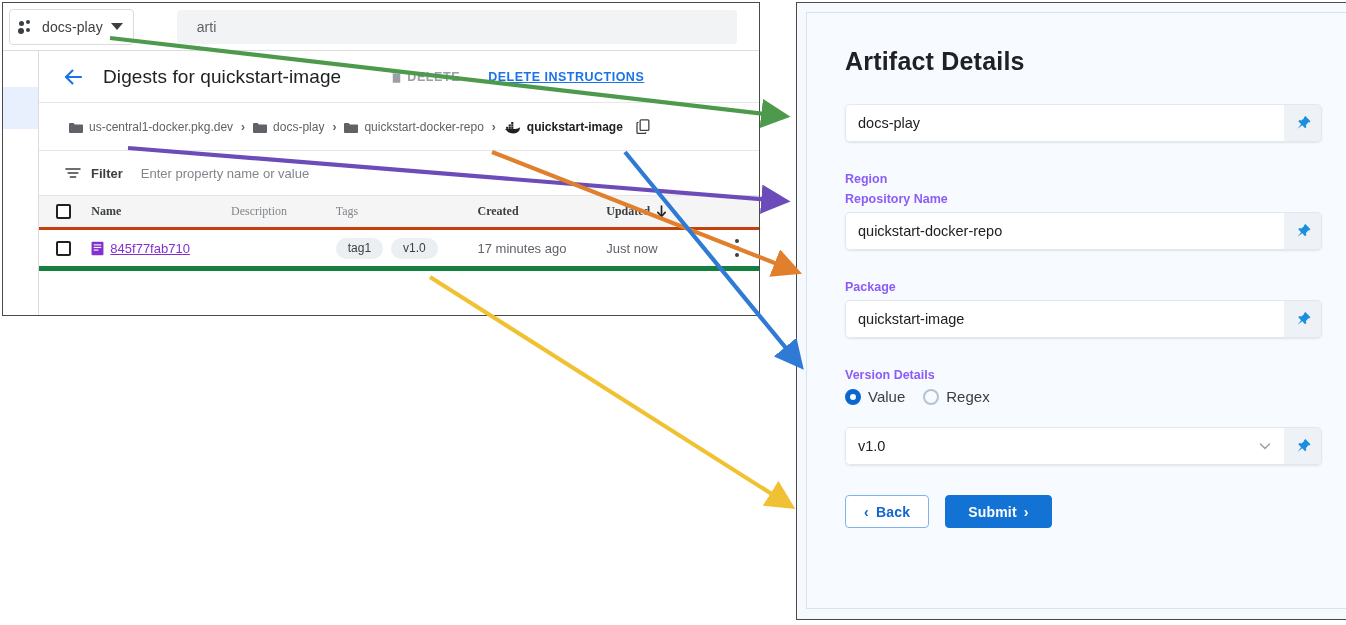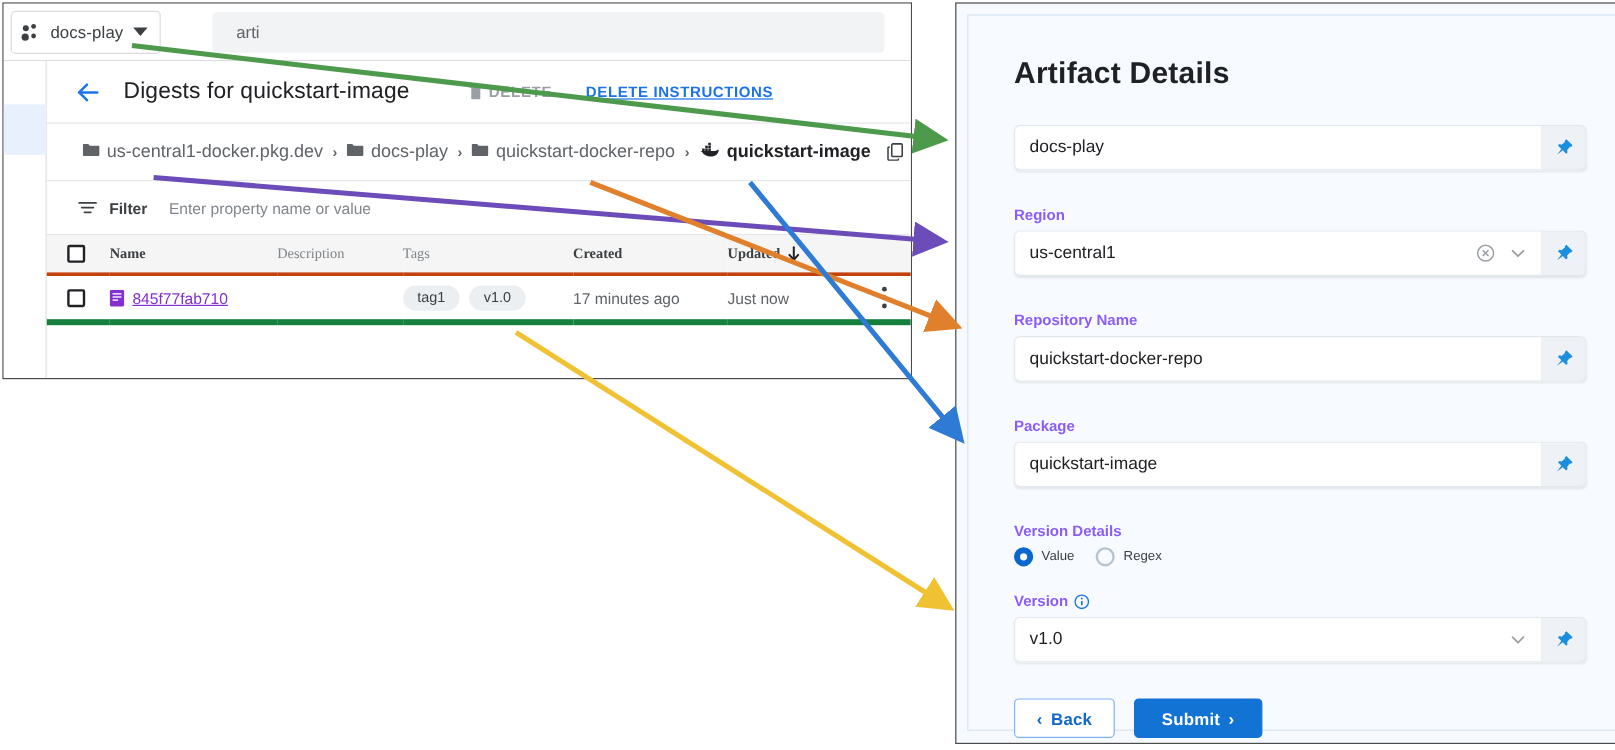--- a/index.html
+++ b/index.html
@@ -179,23 +179,23 @@
     height: 48px;
     display: flex;
     align-items: center;
     padding-left: 30px;
     gap: 7px;
     border-bottom: 1px solid #e4e6e8;
     box-sizing: border-box;
   }
   .crumb {
     display: flex;
-    align-items: flex-start;
+    align-items: flex-end;
     gap: 6px;
-    font-size: 15px;
+    font-size: 12px;
     color: #5f6368;
     white-space: nowrap;
     cursor: pointer;
   }
   .crumb.last { color: #202124; font-weight: 600; }
   .folder-icon { width: 14px; height: 12px; flex: none; color: #5f6368; }
   .docker-icon { width: 17px; height: 13px; flex: none; color: #202124; }
   .crumb-sep {
     font-size: 12px;
     color: #5f6368;
@@ -389,21 +389,21 @@
   .radio-item { display: flex; align-items: center; gap: 7px; cursor: pointer; margin-right: 8px;}
   .radio-dot {
     width: 16px; height: 16px;
     border-radius: 50%;
     border: 2px solid #b6c3d1;
     box-sizing: border-box;
     flex: none;
     position: relative;
   }
   .radio-dot.on { border-color: #0b67d0; border-width: 5px; }
-  .radio-label { font-size: 11px; color: #3c4043; }
+  .radio-label { font-size: 15px; color: #3c4043; }
 
   .btn-row { display: flex; align-items: center; gap: 16px; margin-top: 8px; }
   .btn {
     height: 33px;
     border-radius: 4px;
     display: inline-flex;
     align-items: center;
     justify-content: center;
     gap: 7px;
     font-size: 14px;
@@ -630,44 +630,20 @@
         <div class="pin-cell">
           <span class="pin-icon">
             <svg viewBox="0 0 18 18" width="16" height="16" fill="currentColor">
               <path d="M11.6 1.1 9.9 2.8l.6.6-3.4 2.9-2-.6-1.4 1.4 3.2 3.2-4 5.3 5.3-4 3.2 3.2 1.4-1.4-.6-2 2.9-3.4.6.6 1.7-1.7z"></path>
             </svg>
           </span>
         </div>
       </div>
 
       <div class="field-label">Region</div>
-      <div class="field-row">
-        <div class="field-box">
-          <span class="field-value">us-central1</span>
-          <span class="clear-icon">
-            <svg viewBox="0 0 18 18" width="16" height="16" fill="none" stroke="currentColor" stroke-width="1.4">
-              <circle cx="9" cy="9" r="7.4"></circle>
-              <line x1="6.3" y1="6.3" x2="11.7" y2="11.7"></line>
-              <line x1="11.7" y1="6.3" x2="6.3" y2="11.7"></line>
-            </svg>
-          </span>
-          <span class="chev-icon">
-            <svg viewBox="0 0 14 14" width="14" height="14" fill="none" stroke="currentColor" stroke-width="1.5" stroke-linecap="round" stroke-linejoin="round">
-              <polyline points="2.5,5 7,9.5 11.5,5"></polyline>
-            </svg>
-          </span>
-        </div>
-        <div class="pin-cell">
-          <span class="pin-icon">
-            <svg viewBox="0 0 18 18" width="16" height="16" fill="currentColor">
-              <path d="M11.6 1.1 9.9 2.8l.6.6-3.4 2.9-2-.6-1.4 1.4 3.2 3.2-4 5.3 5.3-4 3.2 3.2 1.4-1.4-.6-2 2.9-3.4.6.6 1.7-1.7z"></path>
-            </svg>
-          </span>
-        </div>
-      </div>
 
       <div class="field-label">Repository Name</div>
       <div class="field-row">
         <div class="field-box">
           <span class="field-value">quickstart-docker-repo</span>
         </div>
         <div class="pin-cell">
           <span class="pin-icon">
             <svg viewBox="0 0 18 18" width="16" height="16" fill="currentColor">
               <path d="M11.6 1.1 9.9 2.8l.6.6-3.4 2.9-2-.6-1.4 1.4 3.2 3.2-4 5.3 5.3-4 3.2 3.2 1.4-1.4-.6-2 2.9-3.4.6.6 1.7-1.7z"></path>
@@ -695,30 +671,20 @@
         <span class="radio-item">
           <span class="radio-dot on"></span>
           <span class="radio-label">Value</span>
         </span>
         <span class="radio-item">
           <span class="radio-dot"></span>
           <span class="radio-label">Regex</span>
         </span>
       </div>
 
-      <div class="field-label">
-        <span>Version</span>
-        <span class="info-icon">
-          <svg viewBox="0 0 14 14" width="13" height="13" fill="none" stroke="currentColor" stroke-width="1.2">
-            <circle cx="7" cy="7" r="6"></circle>
-            <line x1="7" y1="6.2" x2="7" y2="10.2" stroke-width="1.5"></line>
-            <circle cx="7" cy="4" r="0.85" fill="currentColor" stroke="none"></circle>
-          </svg>
-        </span>
-      </div>
       <div class="field-row">
         <div class="field-box">
           <span class="field-value">v1.0</span>
           <span class="chev-icon">
             <svg viewBox="0 0 14 14" width="14" height="14" fill="none" stroke="currentColor" stroke-width="1.5" stroke-linecap="round" stroke-linejoin="round">
               <polyline points="2.5,5 7,9.5 11.5,5"></polyline>
             </svg>
           </span>
         </div>
         <div class="pin-cell">

